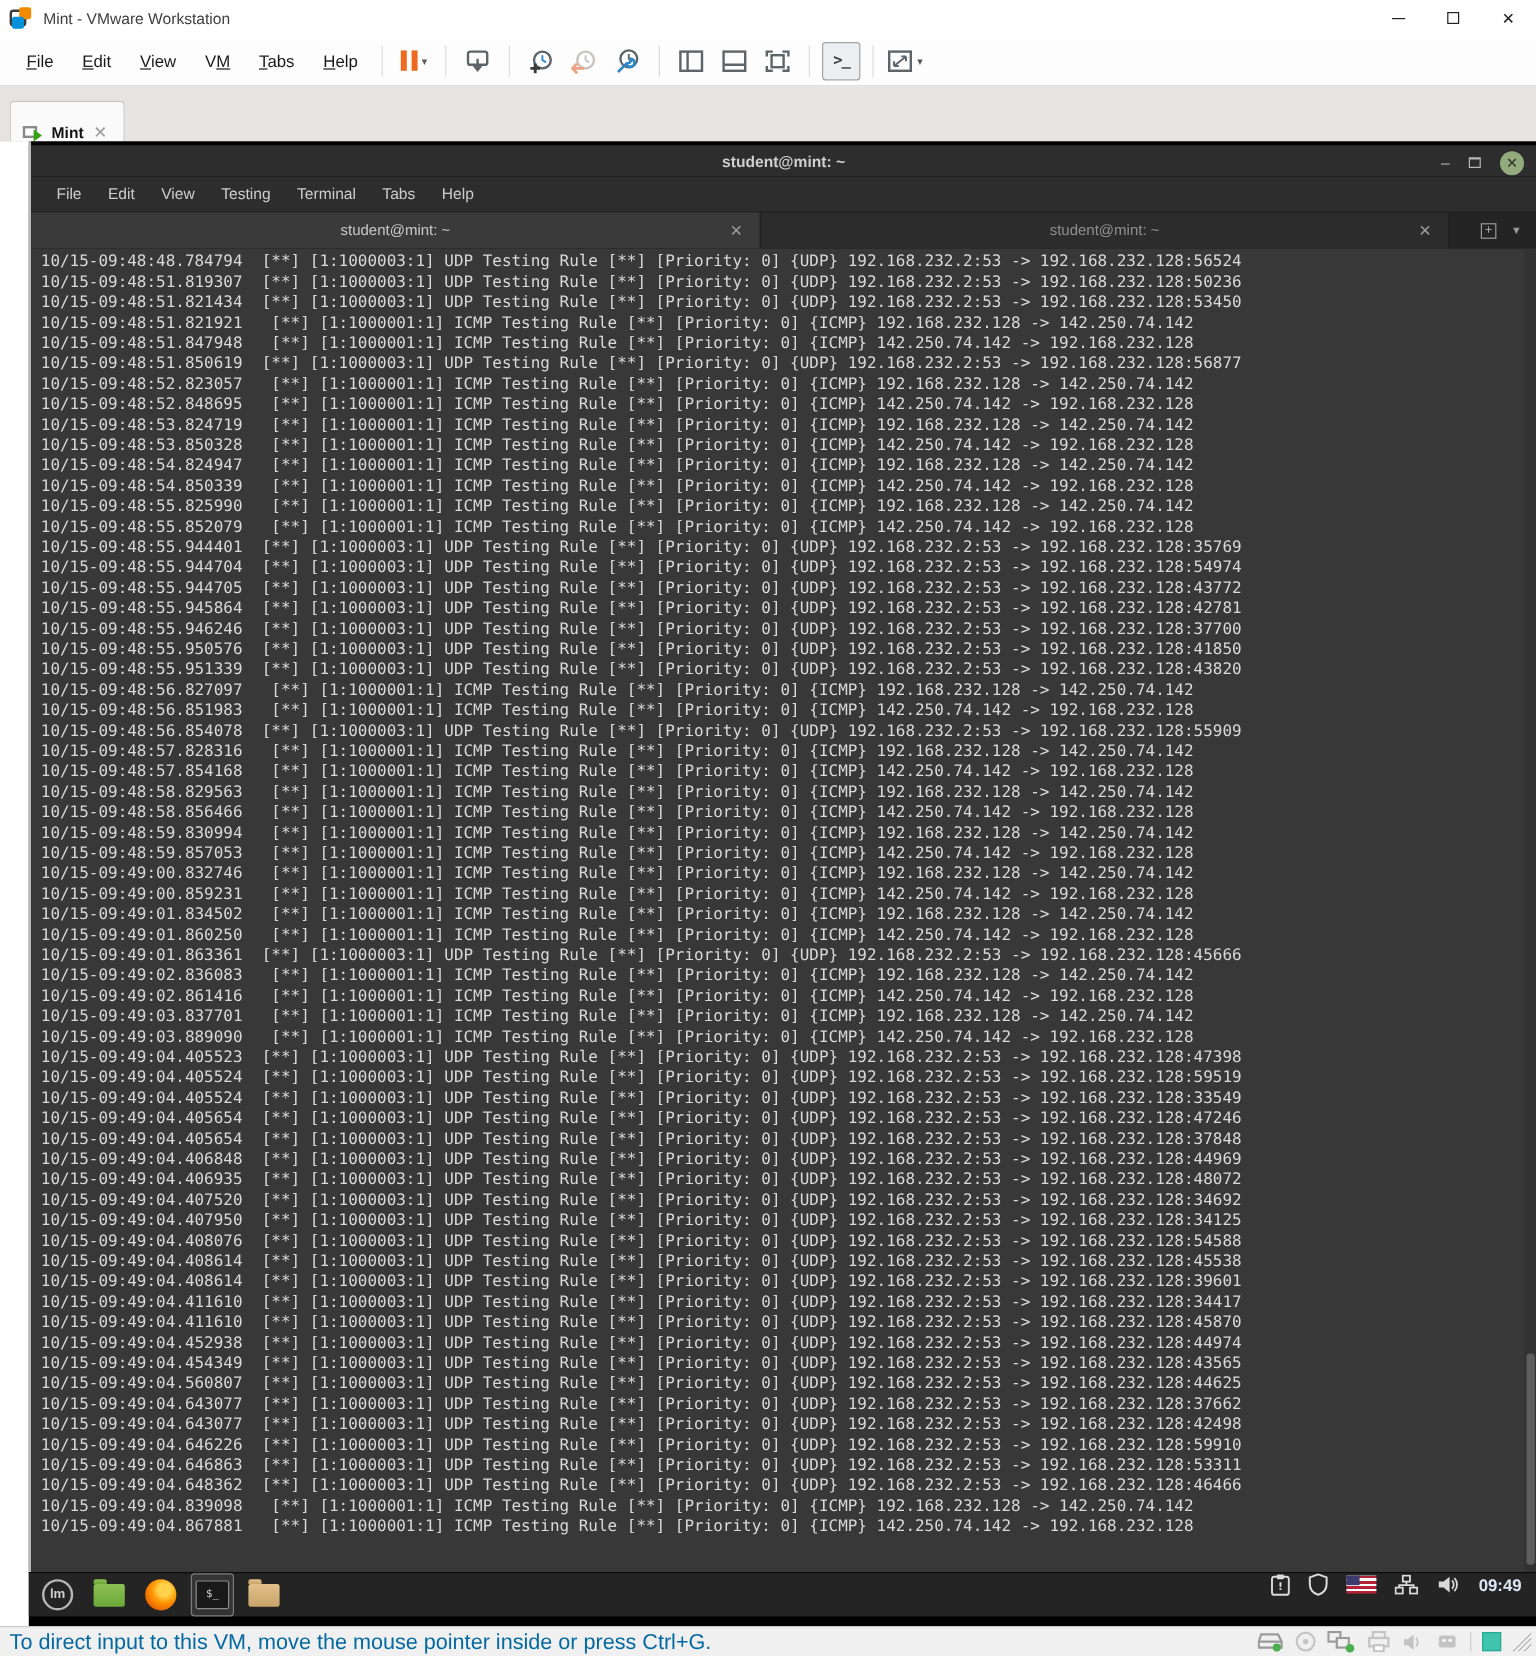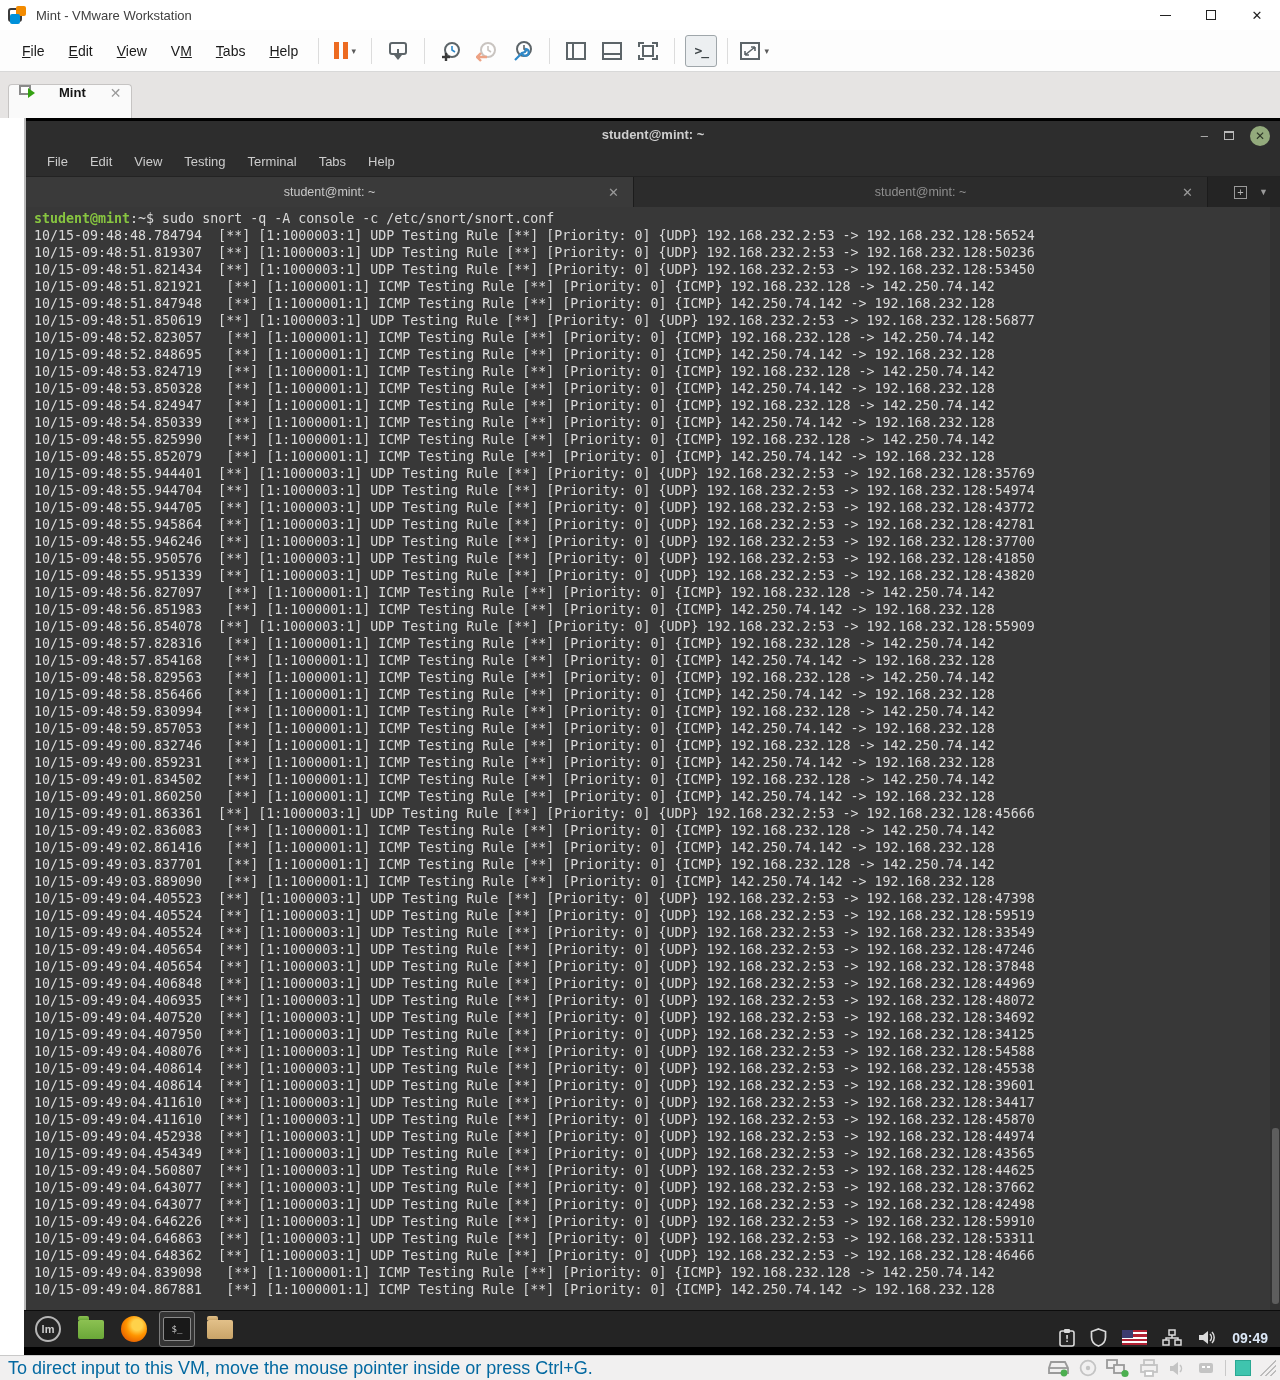--- a/index.html
+++ b/index.html
@@ -38,22 +38,22 @@
   .pause-bars { display:flex; gap:4px; }
   .pause-bars i { display:block; width:5px; height:17px; background:#ed6b21; }
   .icon-svg { display:block; }
   .console-glyph { font-family:"DejaVu Sans Mono", monospace; font-size:13px; font-weight:bold;
                    color:#3d4447; letter-spacing:-1px; }
 
   
   .vmw-tabstrip { height:46px; background:#e6e4e3; display:flex; align-items:flex-end;
                   padding-left:8px; flex:0 0 auto; }
   .vmw-tab { height:34px; min-width:96px; background:#fafafa; border:1px solid #c6c4c3;
-             border-bottom:none; border-radius:4px 4px 0 0; display:flex; align-items:flex-start;
-             gap:24px; padding:0 10px; }
+             border-bottom:none; border-radius:4px 4px 0 0; display:flex; align-items:flex-end;
+             gap:8px; padding:0 10px; }
   .vm-tab-icon { position:relative; width:16px; height:13px; }
   .vm-tab-icon .scr { position:absolute; left:0; top:0; width:12px; height:10px;
         border:2px solid #8a8a8a; background:#fff; }
   .vm-tab-icon .play { position:absolute; right:0; bottom:0; width:0; height:0;
         border-left:7px solid #34a112; border-top:5px solid transparent; border-bottom:5px solid transparent; }
   .vmw-tab .tab-label { font-size:13px; font-weight:bold; color:#141414; }
   .vmw-tab .tab-close { font-size:14px; color:#9a9a9a; }
 
   
   .vm-screen { height:1237px; background:#000; display:flex; flex-direction:column; flex:0 0 auto;margin-left:24px; }
@@ -91,21 +91,21 @@
                   padding:3px 0 0 8px; overflow:hidden; }
   .log-line { font-family:"DejaVu Sans Mono", monospace; font-size:13.3px; line-height:17px;
               color:#d9d9d9; white-space:pre; }
   .prompt-user { color:#87c540; font-weight:bold; }
   .term-scrollbar { position:absolute; right:0; top:0; width:10px; height:100%; background:#323232; }
   .term-scrollbar .thumb { position:absolute; right:1px; width:7px; top:83.5%; height:16%;
               background:#5d5d5d; border-radius:3px; }
 
   
   .mint-panel { height:37px; background:#242424; border-top:1px solid #0c0c0c;
-                display:flex; align-items:flex-end; justify-content:space-between;gap:13px; }
+                display:flex; align-items:flex-start; justify-content:space-between;gap:13px; }
   .panel-left { display:flex; align-items:center; gap:7px; padding-left:6px; }
   .mint-menu-btn { width:36px; height:36px; display:flex; align-items:center; justify-content:center; }
   .mint-circle { width:26px; height:26px; border:2px solid #b5b5b5; border-radius:50%;
                  display:flex; align-items:center; justify-content:center;
                  color:#cfcfcf; font-size:11px; font-weight:bold; }
   .app-tile { width:36px; height:36px; display:flex; align-items:center; justify-content:center;
               border-radius:3px; }
   .app-tile.active { border:1px solid #7c7c7c; background:#343434; }
   .folder-green, .folder-beige { position:relative; width:26px; height:19px; border-radius:2px; }
   .folder-green { background:linear-gradient(#8cc152,#6aa838); }
@@ -291,21 +291,20 @@
           <span class="ttab-close">✕</span>
         </div>
         <div class="term-tab-actions">
           <span class="newtab-box">+</span>
           <span class="tabs-caret">▼</span>
         </div>
       </div>
 
       <div class="term-content">
         <div id="term-log">
-            <div class="log-line"><span class="prompt-user">student@mint</span><span>:~$ sudo snort -q -A console -c /etc/snort/snort.conf</span></div>
             <div class="log-line">10/15-09:48:48.784794  [**] [1:1000003:1] UDP Testing Rule [**] [Priority: 0] {UDP} 192.168.232.2:53 -&gt; 192.168.232.128:56524</div>
             <div class="log-line">10/15-09:48:51.819307  [**] [1:1000003:1] UDP Testing Rule [**] [Priority: 0] {UDP} 192.168.232.2:53 -&gt; 192.168.232.128:50236</div>
             <div class="log-line">10/15-09:48:51.821434  [**] [1:1000003:1] UDP Testing Rule [**] [Priority: 0] {UDP} 192.168.232.2:53 -&gt; 192.168.232.128:53450</div>
             <div class="log-line">10/15-09:48:51.821921   [**] [1:1000001:1] ICMP Testing Rule [**] [Priority: 0] {ICMP} 192.168.232.128 -&gt; 142.250.74.142</div>
             <div class="log-line">10/15-09:48:51.847948   [**] [1:1000001:1] ICMP Testing Rule [**] [Priority: 0] {ICMP} 142.250.74.142 -&gt; 192.168.232.128</div>
             <div class="log-line">10/15-09:48:51.850619  [**] [1:1000003:1] UDP Testing Rule [**] [Priority: 0] {UDP} 192.168.232.2:53 -&gt; 192.168.232.128:56877</div>
             <div class="log-line">10/15-09:48:52.823057   [**] [1:1000001:1] ICMP Testing Rule [**] [Priority: 0] {ICMP} 192.168.232.128 -&gt; 142.250.74.142</div>
             <div class="log-line">10/15-09:48:52.848695   [**] [1:1000001:1] ICMP Testing Rule [**] [Priority: 0] {ICMP} 142.250.74.142 -&gt; 192.168.232.128</div>
             <div class="log-line">10/15-09:48:53.824719   [**] [1:1000001:1] ICMP Testing Rule [**] [Priority: 0] {ICMP} 192.168.232.128 -&gt; 142.250.74.142</div>
             <div class="log-line">10/15-09:48:53.850328   [**] [1:1000001:1] ICMP Testing Rule [**] [Priority: 0] {ICMP} 142.250.74.142 -&gt; 192.168.232.128</div>

